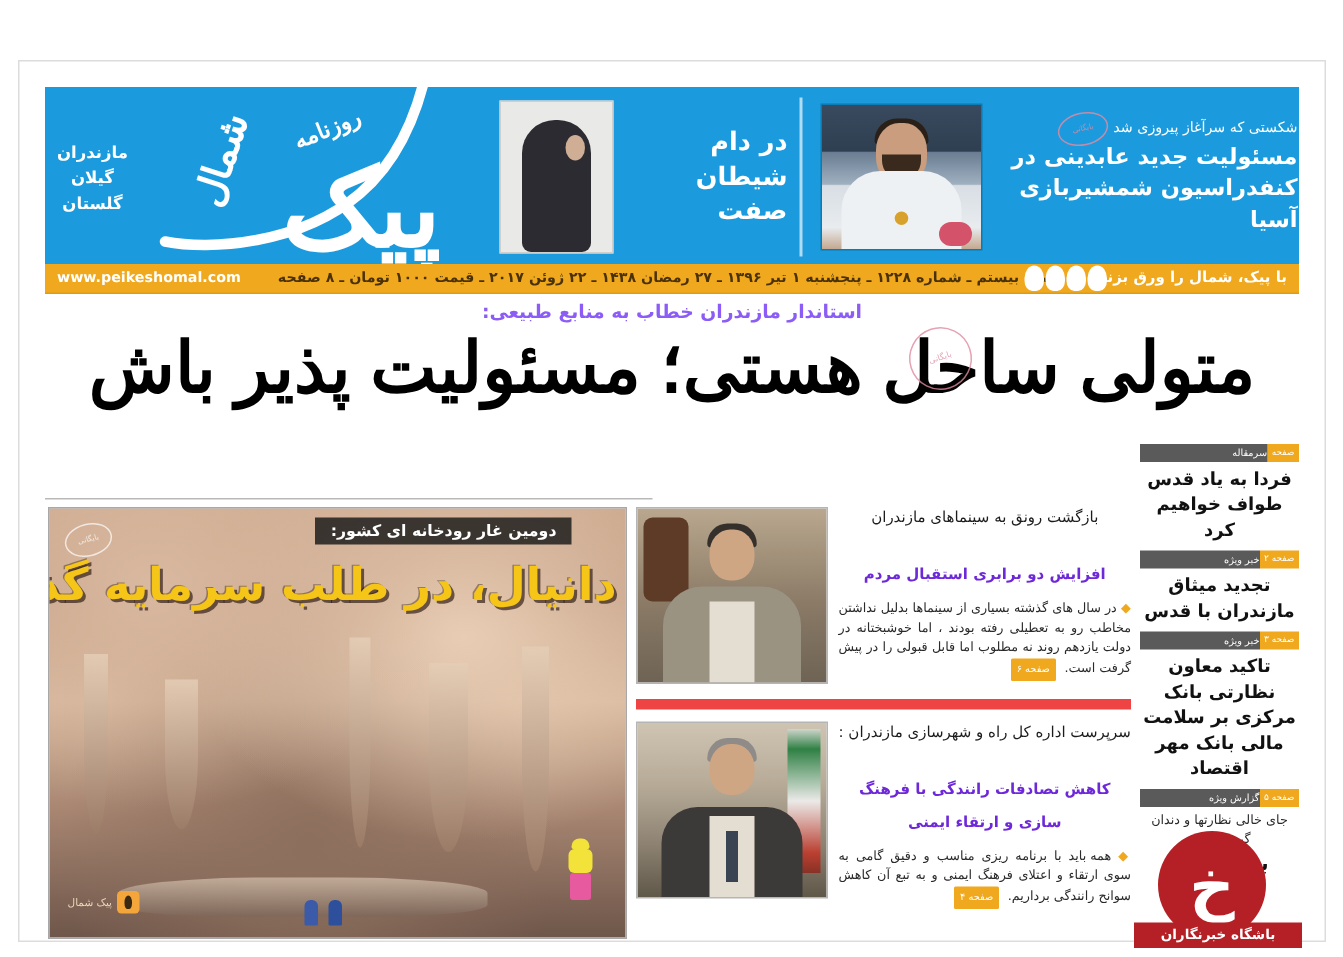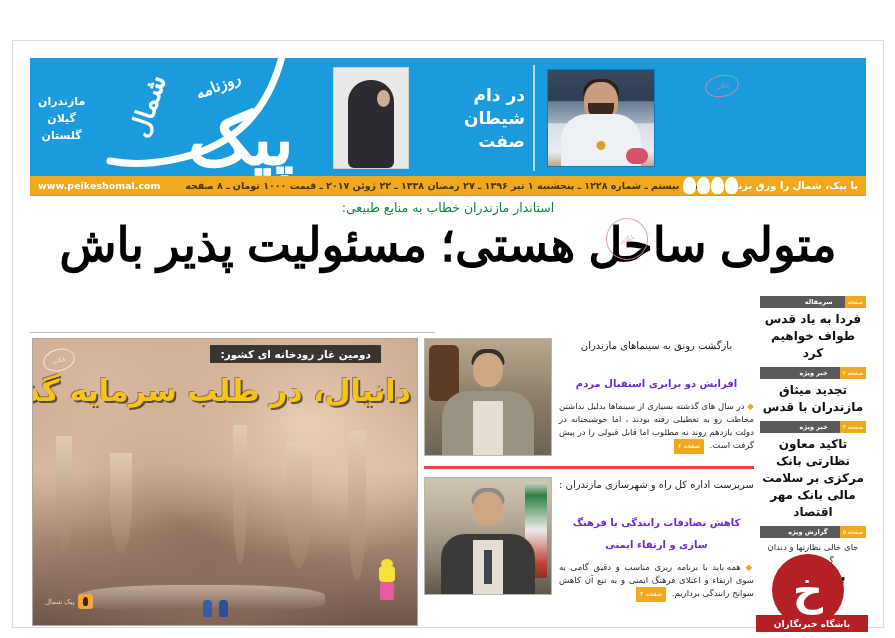--- a/index.html
+++ b/index.html
@@ -174,21 +174,21 @@
     display: block; width: 13px; height: 17px; background: #ffffff;
     border-radius: 50% 50% 40% 40%;
   }
 
   
   .hl-wrap {
     position: absolute; left: 30px; top: 200px; width: 836px;
     text-align: center; direction: rtl;
   }
   .hl-kicker {
-    font-size: 12.5px; font-weight: normal; color: #15803d;
+    font-size: 12.5px; font-weight: bold; color: #8b5cf6;
     margin-bottom: 2px;
   }
   .hl-main {
     font-size: 47px; font-weight: bold; color: #000000;
     line-height: 56px; letter-spacing: -1px;
     font-family: Liberation Sans, sans-serif;
   }
   .hl-stamp {
     position: absolute; right: 218px; top: 18px;
     width: 42px; height: 42px; border: 1.5px solid #e08aa0;
@@ -283,21 +283,21 @@
     width: 5px; height: 9px; background: #3a2a14; border-radius: 50% 50% 40% 40%;
   }
   .cave-logo .txt { color: #e7d6b8; font-size: 7px; direction: rtl; }
 
   
   .center-col {
     position: absolute; left: 424px; top: 338px;
     width: 330px; height: 292px;
   }
   .story { display: flex; flex-direction: row-reverse; gap: 7px; direction: rtl; }
-  .story + .story { margin-top: 10px; padding-top: 8px; border-top: 3px solid #ef4444; }
+  .story + .story { margin-top: 10px; padding-top: 8px; border-top: 7px solid #ef4444; }
   .story-text { flex: 1 1 auto; text-align: center; }
   .st-kicker { font-size: 10px; line-height: 15px; color: #1c1c1c; }
   .st-title {
     font-size: 10px; line-height: 22px; font-weight: bold; color: #6d28d9;
     margin-top: 20px;
   }
   .st-body {
     font-size: 8.5px; line-height: 13px; color: #2a2a2a;
     text-align: justify; margin-top: 5px; direction: rtl;
   }
@@ -352,22 +352,22 @@
     width: 106px; height: 334px;
     direction: rtl; text-align: center;
   }
   .side-item { margin-bottom: 5px; }
   .side-head {
     display: flex; flex-direction: row-reverse; align-items: stretch;
     height: 12px; margin-bottom: 3px;
   }
   .side-label {
     flex: 1 1 auto; background: #5a5a5a; color: #ffffff;
-    font-size: 6.5px; line-height: 12px; font-weight: bold;
-    text-align: right; padding-right: 12px;
+    font-size: 6.5px; line-height: 12px; font-weight: normal;
+    text-align: right; padding-right: 0;
   }
   .side-page {
     flex: 0 0 auto; background: #f0a81e; color: #ffffff;
     font-size: 6px; line-height: 12px; padding: 0 3px;
   }
   .side-title {
     font-size: 12px; line-height: 17px; font-weight: bold; color: #111;
   }
   .side-sub {
     font-size: 8.5px; line-height: 13px; color: #2b2b2b; font-weight: normal;
@@ -413,20 +413,24 @@
     <div class="masthead-inner">
 
       <div class="promo-sport">
         <div class="promo-photo">
           <div class="hair"></div>
           <div class="head"></div>
           <div class="beard"></div>
           <div class="torso"></div>
           <div class="medal"></div>
           <div class="flowers"></div>
+        </div>
+        <div class="promo-text">
+          <div class="promo-kicker">شکستی که سرآغاز پیروزی شد</div>
+          <div class="promo-title">مسئولیت جدید عابدینی در کنفدراسیون شمشیربازی آسیا</div>
         </div>
       </div>
       <div class="stamp-oval">بایگانی</div>
 
       <div class="masthead-div"></div>
 
       <div class="promo-crime">
         <div class="crime-photo">
           <div class="figure"></div>
           <div class="face"></div>

